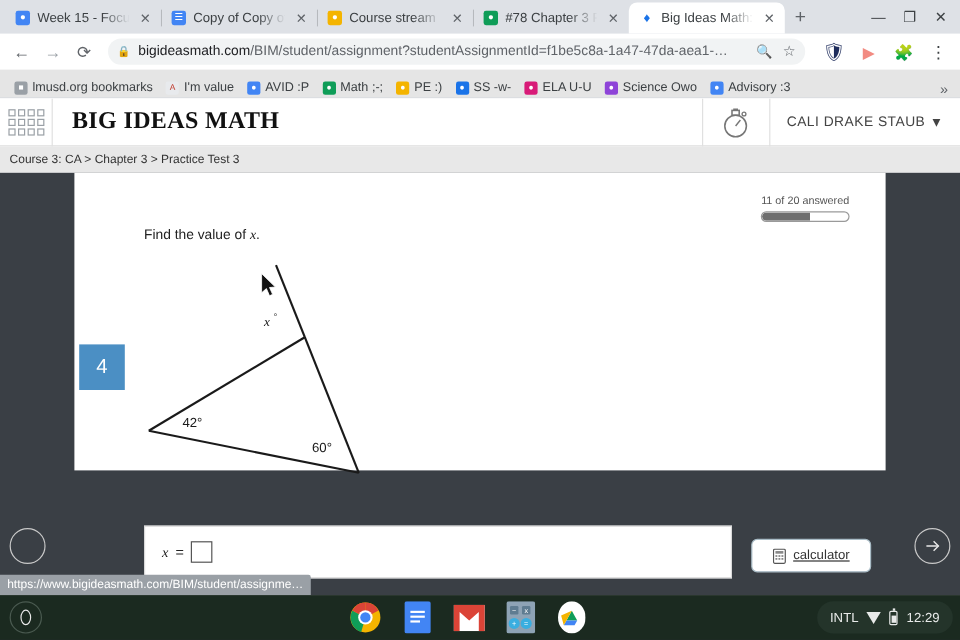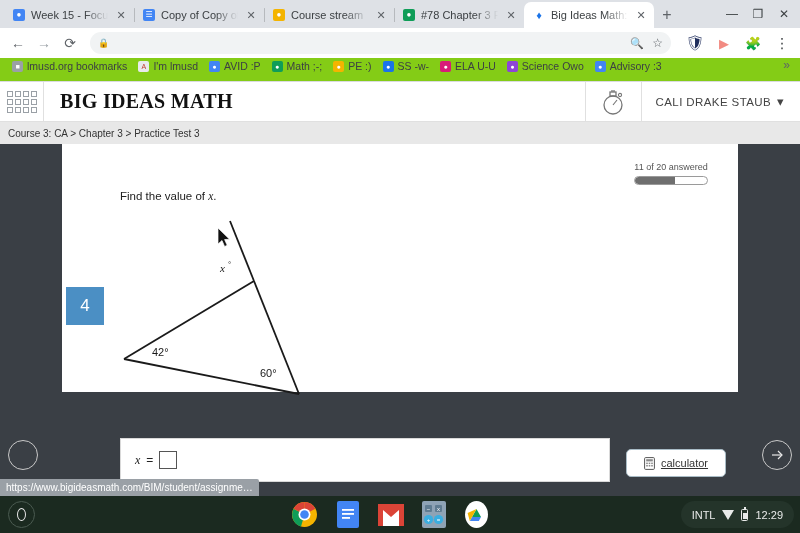--- a/index.html
+++ b/index.html
@@ -65,21 +65,21 @@
     font-size: 11.5px; color: #202124; overflow: hidden;
   }
   .omnibox .lock { font-size: 9px; color: #5f6368; }
   .url { white-space: nowrap; overflow: hidden; }
   .url .host { color: #202124; }
   .url .path { color: #5f6368; }
   .omni-icons { margin-left: auto; display: flex; gap: 8px; align-items: center; flex: 0 0 auto; }
   .ext-icons { display: flex; align-items: center; gap: 5px; padding-left: 4px; }
 
   
-  .bookmarks { height: 24px; background: #84cc16; display: flex; align-items: flex-start;
+  .bookmarks { height: 24px; background: #e5e5e5; display: flex; align-items: flex-end;
                padding: 0 8px; gap: 3px; border-bottom: 1px solid #dadce0; font-size: 10.5px; color: #3c4043; }
   .bm { display: flex; align-items: center; gap: 4px; padding: 2px 4px; white-space: nowrap; }
   .bmico { width: 11px; height: 11px; border-radius: 2px; display: flex;
            align-items: center; justify-content: center; font-size: 7px; color: #fff; line-height: 1; }
   .bm-overflow { margin-left: auto; color: #5f6368; font-size: 12px; padding-right: 2px; }
 
   
   .page { position: relative; height: 414px; background: #fff; overflow: hidden; }
 
   .app-header { height: 40px; background: #fff; display: flex; align-items: center; border-bottom: 1px solid #e0e0e0; text-align: center; }
@@ -210,20 +210,23 @@
       </div>
     </div>
 
     <div class="toolbar">
       <div class="tbtn">←</div>
       <div class="tbtn" style="color:#9aa0a6">→</div>
       <div class="tbtn">⟳</div>
 
       <div class="omnibox">
         <span class="lock">🔒</span>
+        <span class="url">
+          <span class="host">bigideasmath.com</span><span class="path">/BIM/student/assignment?studentAssignmentId=f1be5c8a-1a47-47da-aea1-…</span>
+        </span>
         <span class="omni-icons">
           <span style="font-size:11px;color:#5f6368">🔍</span>
           <span style="font-size:12px;color:#5f6368">☆</span>
         </span>
       </div>
 
       <div class="ext-icons">
         <span class="tbtn" style="font-size:15px;color:#1f2d5c">🛡</span>
         <span class="tbtn" style="font-size:13px;color:#f28b82">▶</span>
         <span class="tbtn" style="font-size:13px;color:#3c4043">🧩</span>
@@ -231,21 +234,21 @@
       </div>
     </div>
 
     <div class="bookmarks">
       <div class="bm">
         <span class="bmico" style="background:#9aa0a6">■</span>
         <span>lmusd.org bookmarks</span>
       </div>
       <div class="bm">
         <span class="bmico" style="background:#e8eaed;color:#c0392b">A</span>
-        <span>I'm lmusd</span>
+        <span>I'm value</span>
       </div>
       <div class="bm">
         <span class="bmico" style="background:#4285f4">●</span>
         <span>AVID :P</span>
       </div>
       <div class="bm">
         <span class="bmico" style="background:#0f9d58">●</span>
         <span>Math ;-;</span>
       </div>
       <div class="bm">

